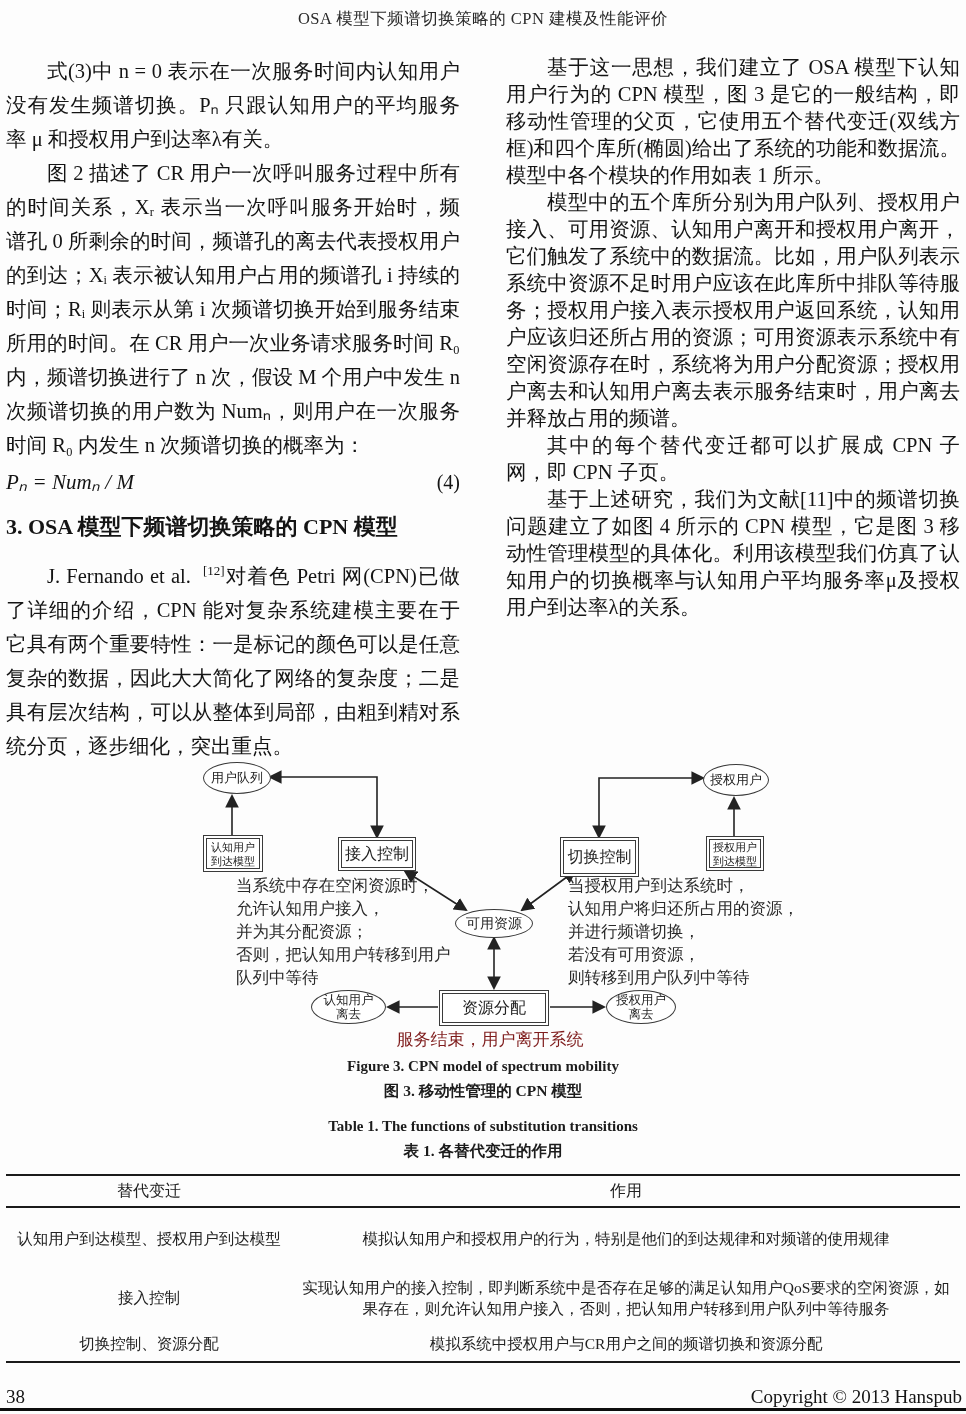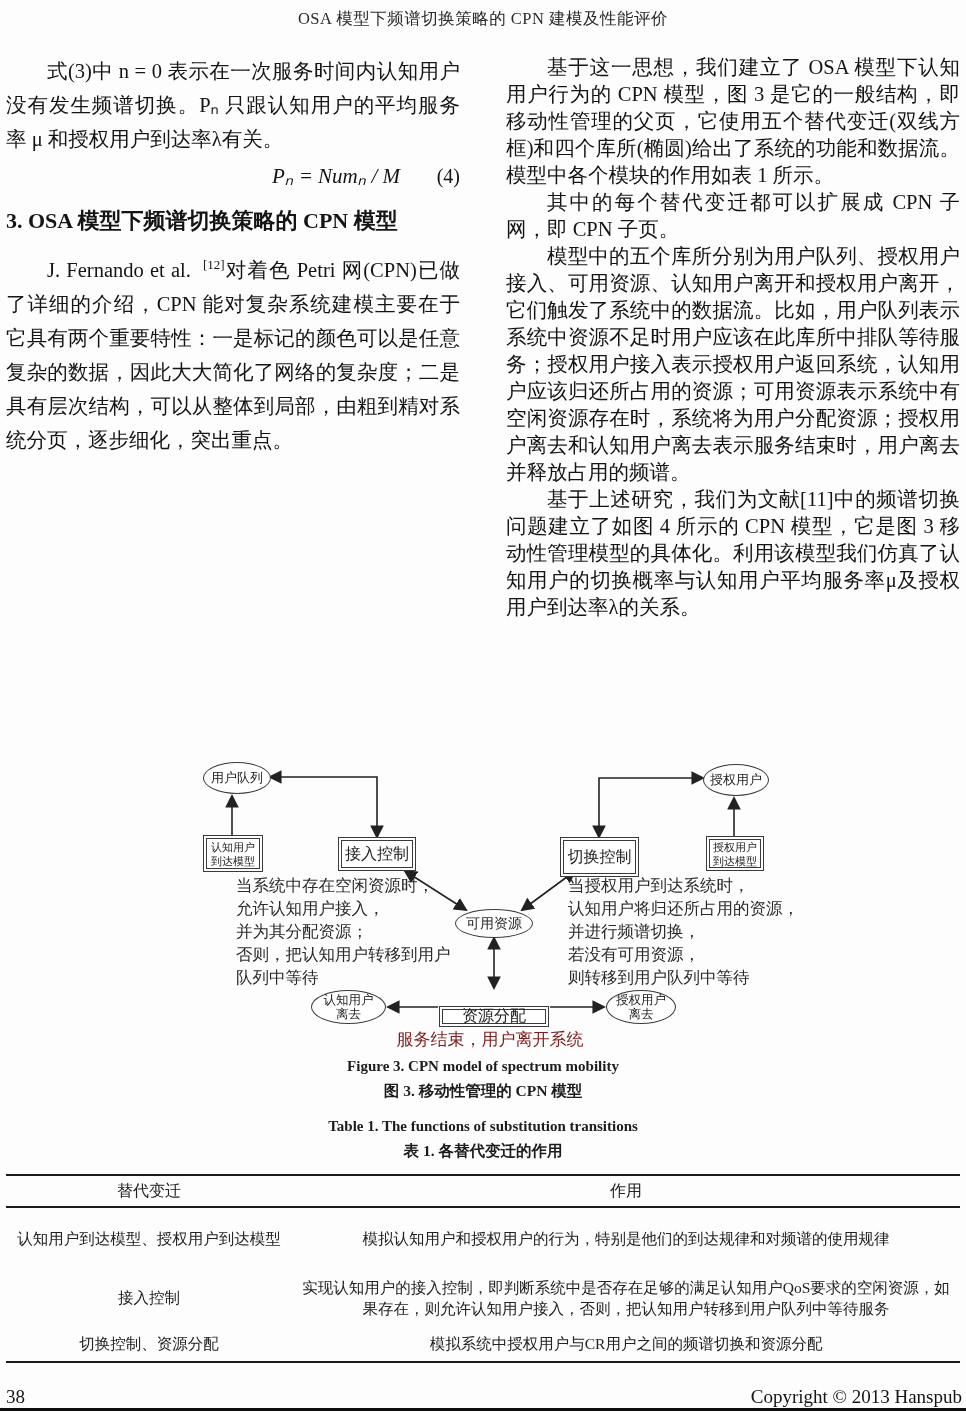--- a/index.html
+++ b/index.html
@@ -9,21 +9,21 @@
   }
   .abs{position:absolute;}
   
   .header-title{top:8px;left:0;width:966px;text-align:center;font-size:16.5px;color:#2a2a2a;letter-spacing:.5px;}
   
   .col{font-size:20.5px;text-align:justify;}
   .col p{margin:0;text-indent:2em;}
   .leftcol{left:6px;top:54px;width:454px;line-height:34px;}
   .rightcol{left:506px;top:54px;width:454px;line-height:27px;}
   .eqrow{display:flex;align-items:center;height:38px;margin:1px 0;}
-  .eq{flex:1;text-align:right;font-style:italic;font-size:21px;font-family:Liberation Serif, serif;}
+  .eq{flex:1;text-align:left;font-style:italic;font-size:21px;font-family:Liberation Serif, serif;}
   .eqno{width:60px;text-align:right;font-size:20px;}
   .sect-heading{font-size:22px;font-weight:bold;margin:9px 0 10px 0;text-indent:0 !important;text-align:left;}
   sup{font-size:13px;padding-left:12px;}
   
   .figure{left:180px;top:752px;width:612px;height:306px;}
   .figure svg{position:absolute;left:0;top:0;}
   .node{position:absolute;background:#fff;display:flex;flex-direction:column;align-items:center;justify-content:center;box-sizing:border-box;color:#222;}
   .place{border:1.6px solid #3a3a3a;border-radius:50%;font-size:13px;line-height:14px;white-space:nowrap;}
   .dbox{border:1.6px solid #3a3a3a;padding:2px;}
   .dbox .inner{border:1.4px solid #3a3a3a;width:100%;height:100%;display:flex;flex-direction:column;align-items:center;justify-content:center;box-sizing:border-box;white-space:nowrap;}
@@ -49,32 +49,33 @@
   .footer-copy{right:4px;top:1386px;font-size:19px;}
   .bottom-rule{left:0;top:1408px;width:966px;height:3px;background:#0d0d0d;}
 </style>
 </head>
 <body>
 
 <div class="abs header-title">OSA 模型下频谱切换策略的 CPN 建模及性能评价</div>
 
 <div class="abs col leftcol">
   <p>式(3)中 n = 0 表示在一次服务时间内认知用户没有发生频谱切换。Pₙ 只跟认知用户的平均服务率 μ 和授权用户到达率λ有关。</p>
+  <p>图 2 描述了 CR 用户一次呼叫服务过程中所有的时间关系，Xᵣ 表示当一次呼叫服务开始时，频谱孔 0 所剩余的时间，频谱孔的离去代表授权用户的到达；Xᵢ 表示被认知用户占用的频谱孔 i 持续的时间；Rᵢ 则表示从第 i 次频谱切换开始到服务结束所用的时间。在 CR 用户一次业务请求服务时间 R₀ 内，频谱切换进行了 n 次，假设 M 个用户中发生 n 次频谱切换的用户数为 Numₙ，则用户在一次服务时间 R₀ 内发生 n 次频谱切换的概率为：</p>
   <div class="eqrow">
     <span class="eq">Pₙ = Numₙ / M</span>
     <span class="eqno">(4)</span>
   </div>
   <div class="sect-heading">3. OSA 模型下频谱切换策略的 CPN 模型</div>
   <p><span>J. Fernando et al.</span><sup>[12]</sup><span>对着色 Petri 网(CPN)已做了详细的介绍，CPN 能对复杂系统建模主要在于它具有两个重要特性：一是标记的颜色可以是任意复杂的数据，因此大大简化了网络的复杂度；二是具有层次结构，可以从整体到局部，由粗到精对系统分页，逐步细化，突出重点。</span></p>
 </div>
 
 <div class="abs col rightcol">
   <p>基于这一思想，我们建立了 OSA 模型下认知用户行为的 CPN 模型，图 3 是它的一般结构，即移动性管理的父页，它使用五个替代变迁(双线方框)和四个库所(椭圆)给出了系统的功能和数据流。模型中各个模块的作用如表 1 所示。</p>
+  <p>模型中的五个库所分别为用户队列、授权用户接入、可用资源、认知用户离开和授权用户离开，它们触发了系统中的数据流。比如，用户队列表示系统中资源不足时用户应该在此库所中排队等待服务；授权用户接入表示授权用户返回系统，认知用户应该归还所占用的资源；可用资源表示系统中有空闲资源存在时，系统将为用户分配资源；授权用户离去和认知用户离去表示服务结束时，用户离去并释放占用的频谱。</p>
   <p>其中的每个替代变迁都可以扩展成 CPN 子网，即 CPN 子页。</p>
-  <p>模型中的五个库所分别为用户队列、授权用户接入、可用资源、认知用户离开和授权用户离开，它们触发了系统中的数据流。比如，用户队列表示系统中资源不足时用户应该在此库所中排队等待服务；授权用户接入表示授权用户返回系统，认知用户应该归还所占用的资源；可用资源表示系统中有空闲资源存在时，系统将为用户分配资源；授权用户离去和认知用户离去表示服务结束时，用户离去并释放占用的频谱。</p>
   <p>基于上述研究，我们为文献[11]中的频谱切换问题建立了如图 4 所示的 CPN 模型，它是图 3 移动性管理模型的具体化。利用该模型我们仿真了认知用户的切换概率与认知用户平均服务率μ及授权用户到达率λ的关系。</p>
 </div>
 
 <div class="abs figure">
   <svg width="612" height="306" viewBox="0 0 612 306">
     <defs>
       <marker id="arr" viewBox="0 0 10 10" refX="8.5" refY="5" markerWidth="8.5" markerHeight="8.5" orient="auto-start-reverse">
         <path d="M0,0 L10,5 L0,10 z" fill="#222"></path>
       </marker>
     </defs>
@@ -124,21 +125,21 @@
     <div class="inner tbig">
         <span>切换控制</span>
       </div>
   </div>
   <div class="node dbox" style="left:526px;top:84px;width:58px;height:35px;">
     <div class="inner tsmall">
       <span>授权用户</span>
       <span>到达模型</span>
     </div>
   </div>
-  <div class="node dbox" style="left:259px;top:254px;width:110px;height:21px;font-family:Liberation Serif, serif;">
+  <div class="node dbox" style="left:259px;top:238px;width:110px;height:36px;font-family:Liberation Serif, serif;">
     <div class="inner tbig">
         <span>资源分配</span>
       </div>
   </div>
 
   <div class="note" style="left:56px;top:122px;">
     <div>当系统中存在空闲资源时，</div>
     <div>允许认知用户接入，</div>
     <div>并为其分配资源；</div>
     <div>否则，把认知用户转移到用户</div>

